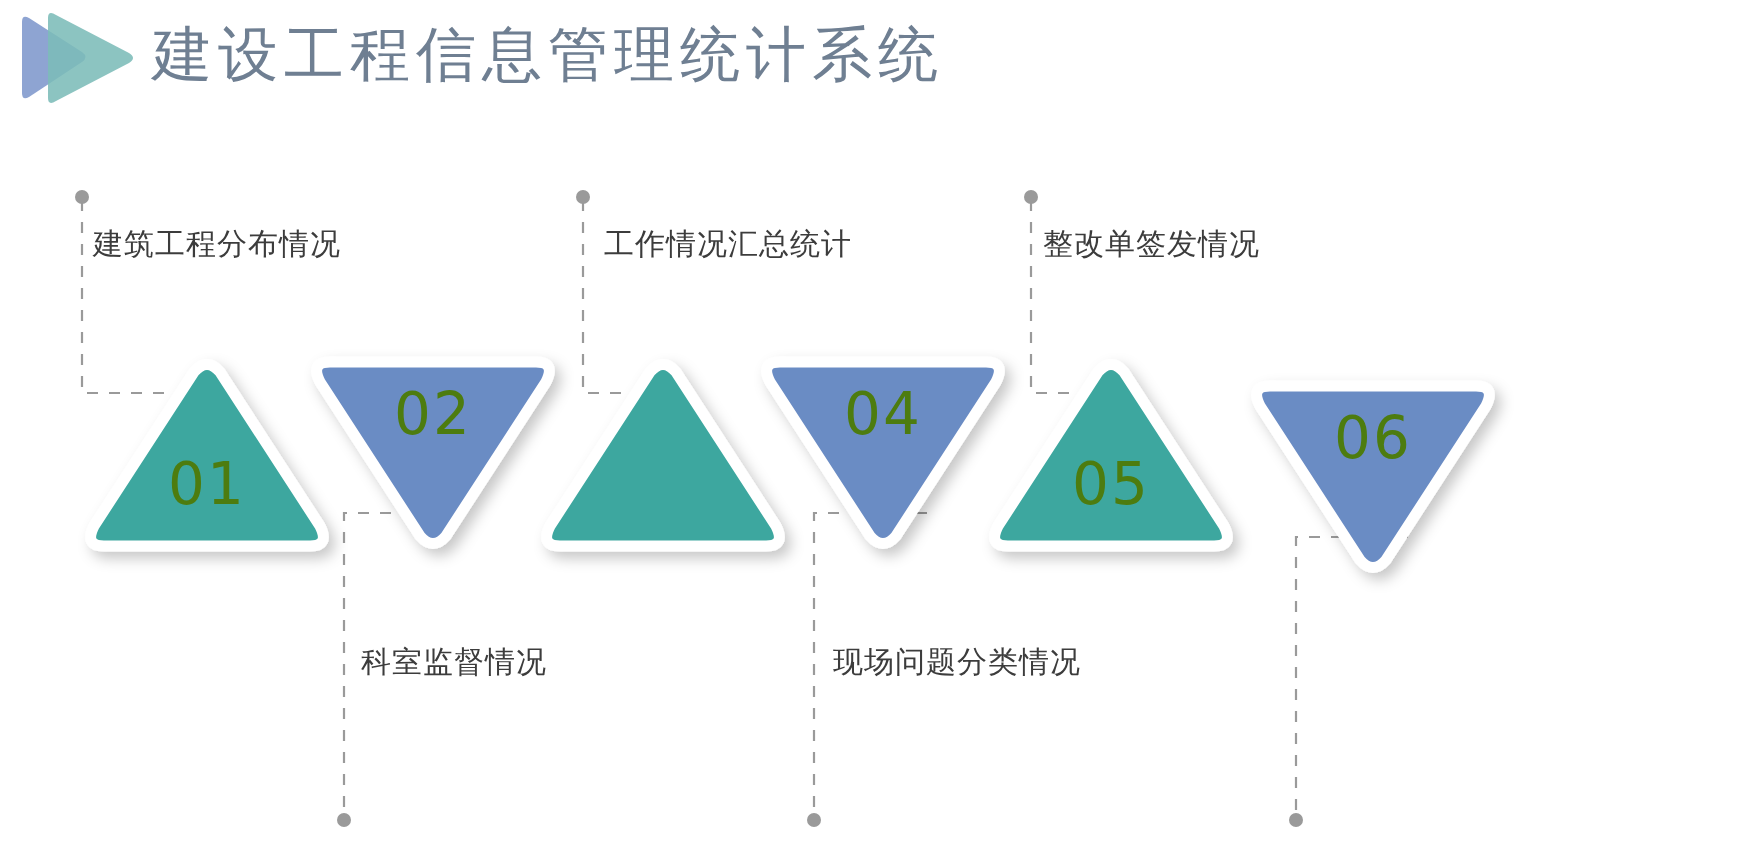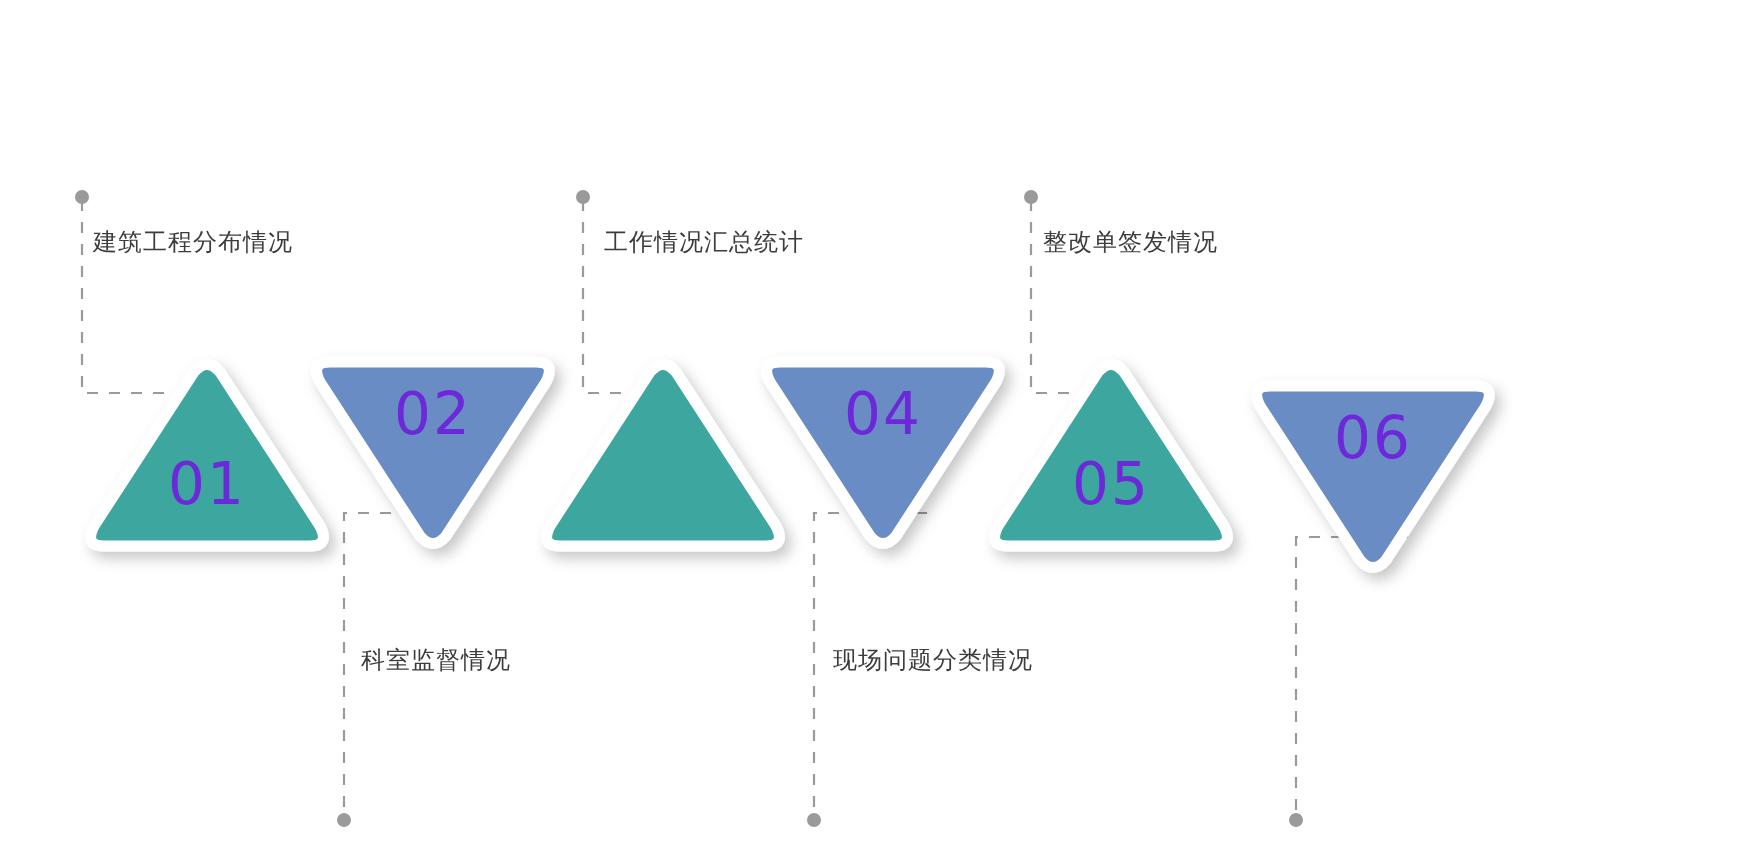--- a/index.html
+++ b/index.html
@@ -29,46 +29,59 @@
 
   
   .diagram{position:absolute;left:0;top:0;width:1740px;height:861px;}
   .connectors{position:absolute;left:0;top:0;width:1740px;height:861px;}
 
   
   .tri{position:absolute;}
   .tri svg{display:block;overflow:visible;}
   .tri-num{
     position:absolute;
-    color:#6d28d9;
+    color:#4d7c0f;
     font-size:58px;
     font-weight:400;
     letter-spacing:2px;
     font-family:"DejaVu Sans","Liberation Sans",sans-serif;
     text-align:center;
     white-space:nowrap;
     pointer-events:none;
   }
 
   
   .lbl{
     position:absolute;
-    font-size:24px;
+    font-size:30px;
     line-height:40px;
     color:#3c3c3c;
     white-space:nowrap;
     letter-spacing:1px;
-    font-family:Liberation Mono, monospace;
+    font-family:Liberation Serif, serif;
   }
 </style>
 </head>
 <body>
 
 <div id="stage">
 
+  <div class="header">
+
+    <div class="logo">
+      <svg width="130" height="100" viewBox="0 0 130 100">
+
+        <path d="M14 14 Q14 6 21 10 L74 44 Q81 49 74 54 L21 89 Q14 93 14 85 Z" fill="#8ea4d2"></path>
+
+        <path d="M40 10 Q40 2 48 7 L121 45 Q129 50 121 55 L48 93 Q40 98 40 90 Z" fill="#7cbcb8" fill-opacity="0.88"></path>
+      </svg>
+    </div>
+
+    <div class="app-title">建设工程信息管理统计系统</div>
+  </div>
 
   <div class="diagram">
 
     <svg class="connectors" width="1740" height="861" viewBox="0 0 1740 861">
       <g stroke="#9a9a9a" stroke-width="2.2" fill="none" stroke-dasharray="11 11" stroke-linecap="butt">
 
         <path d="M82 200 L82 393 L196 393"></path>
 
         <path d="M583 200 L583 393 L697 393"></path>
 

